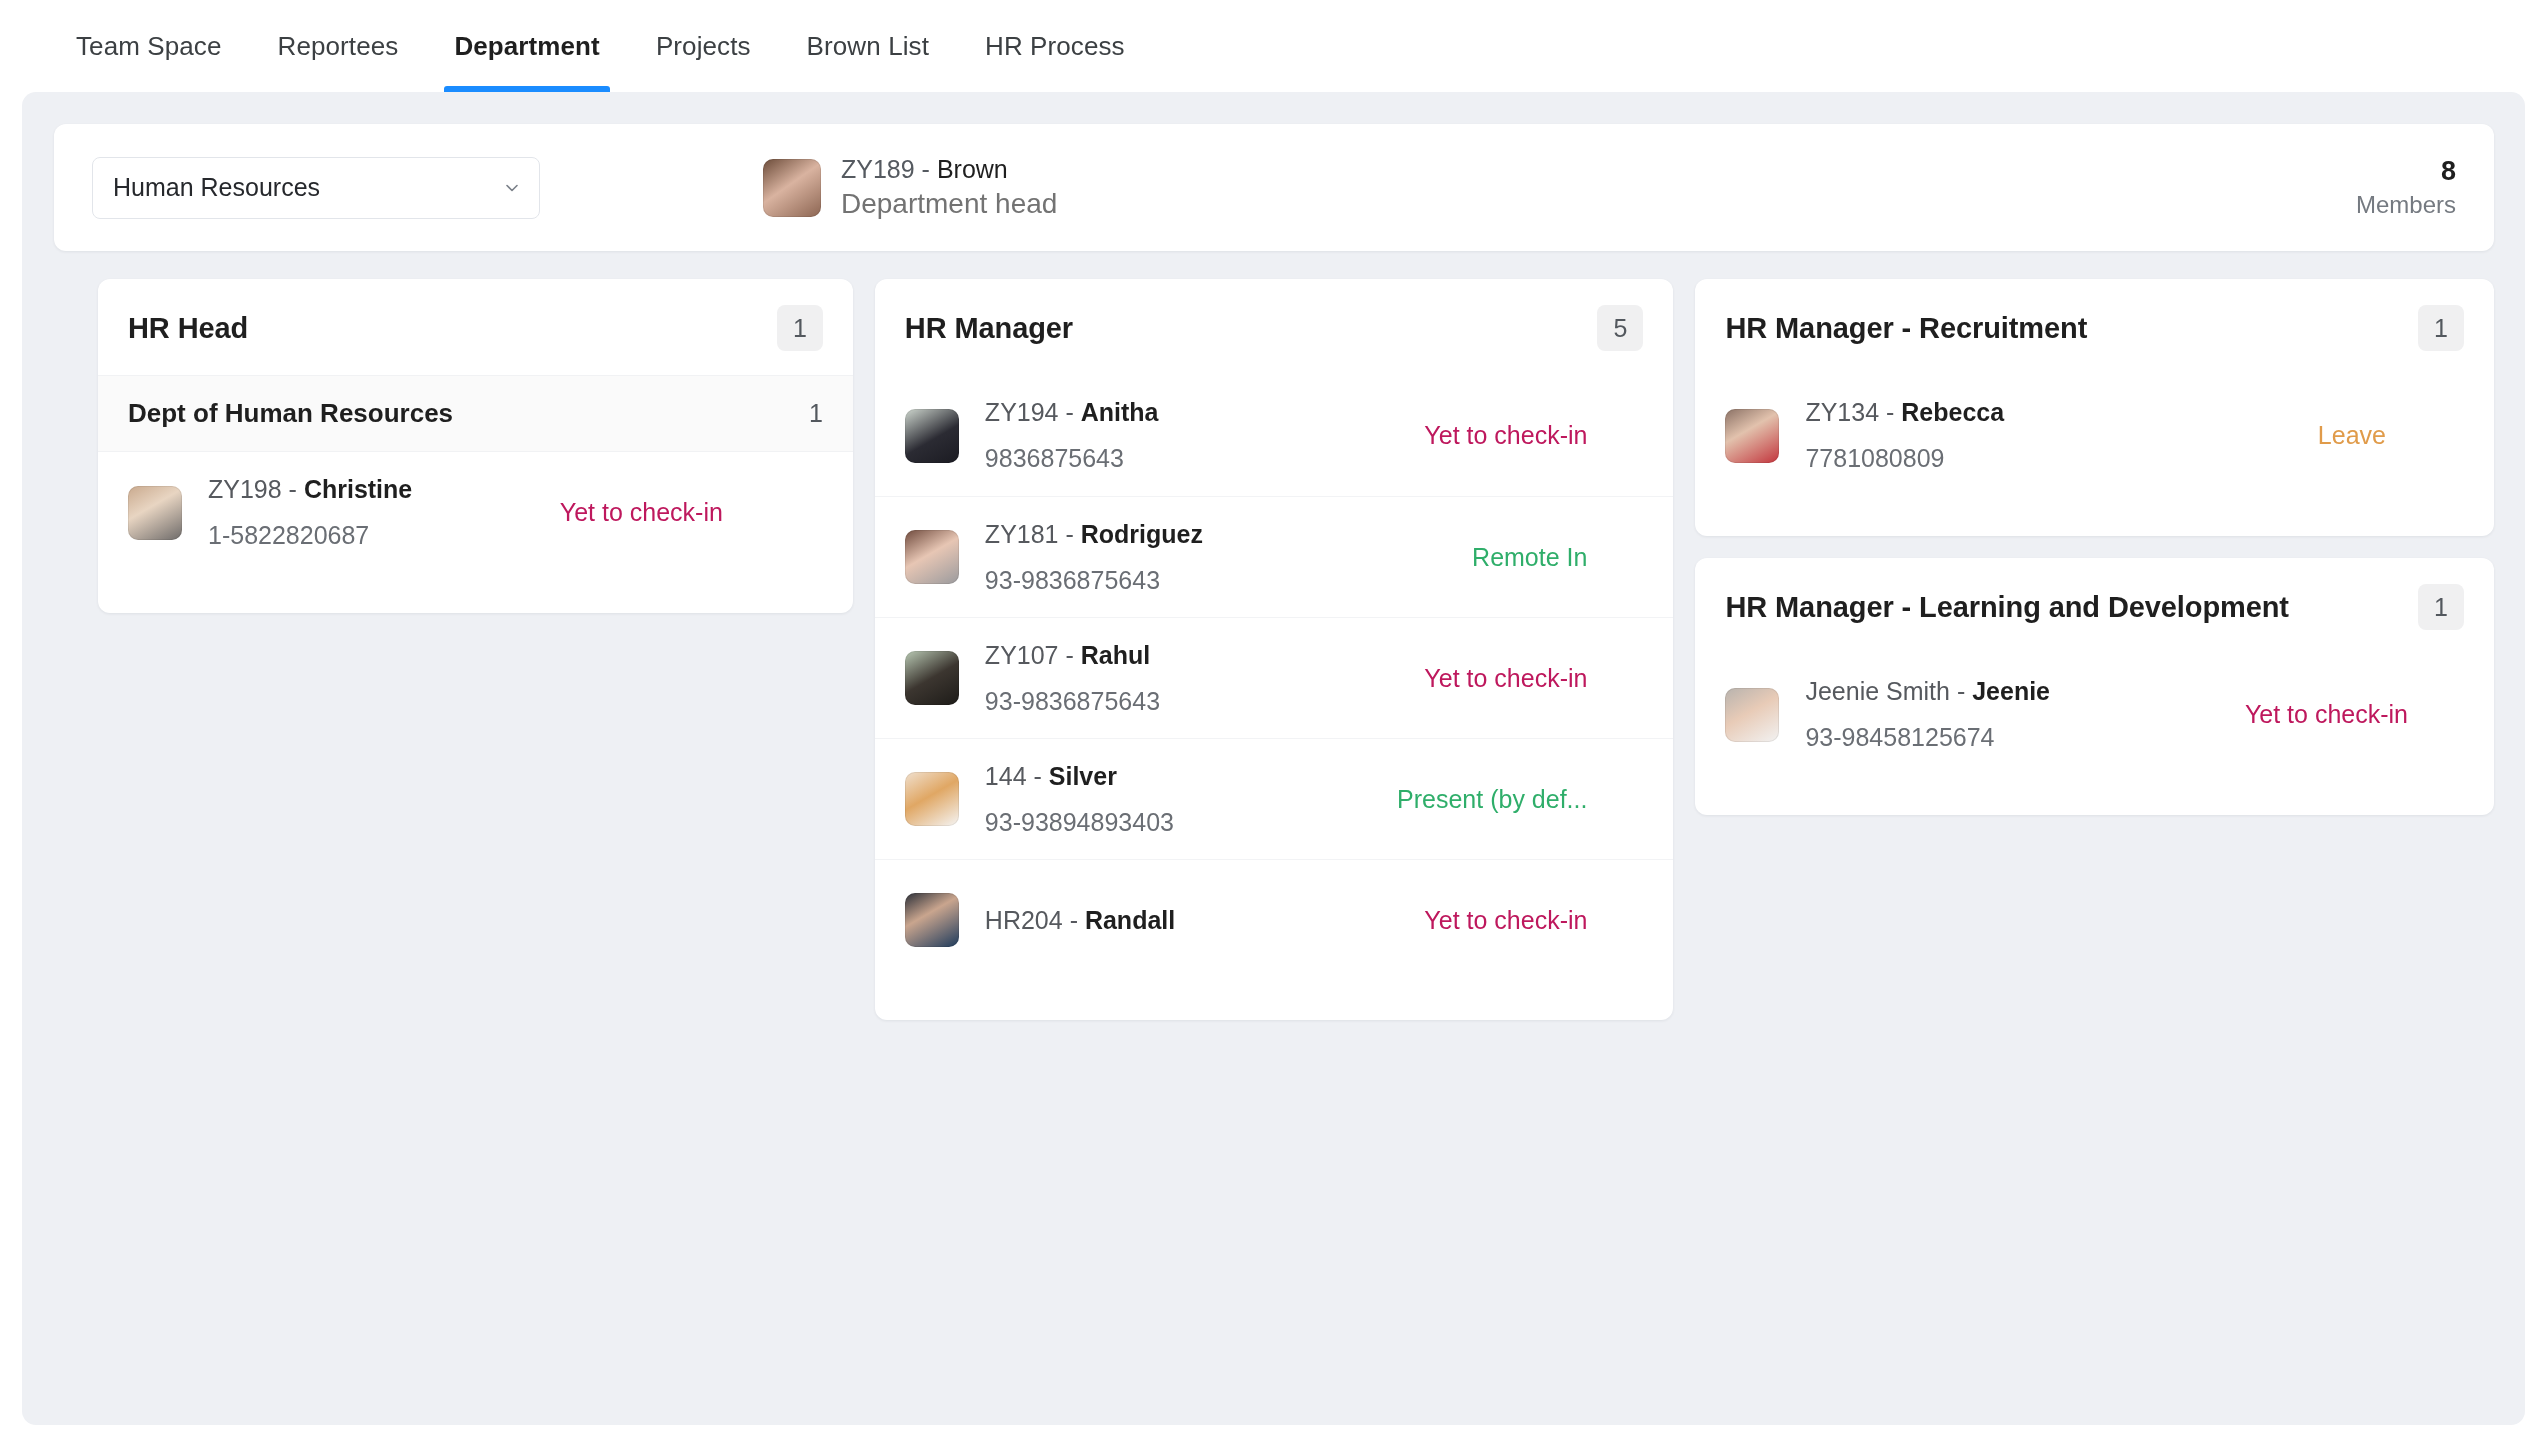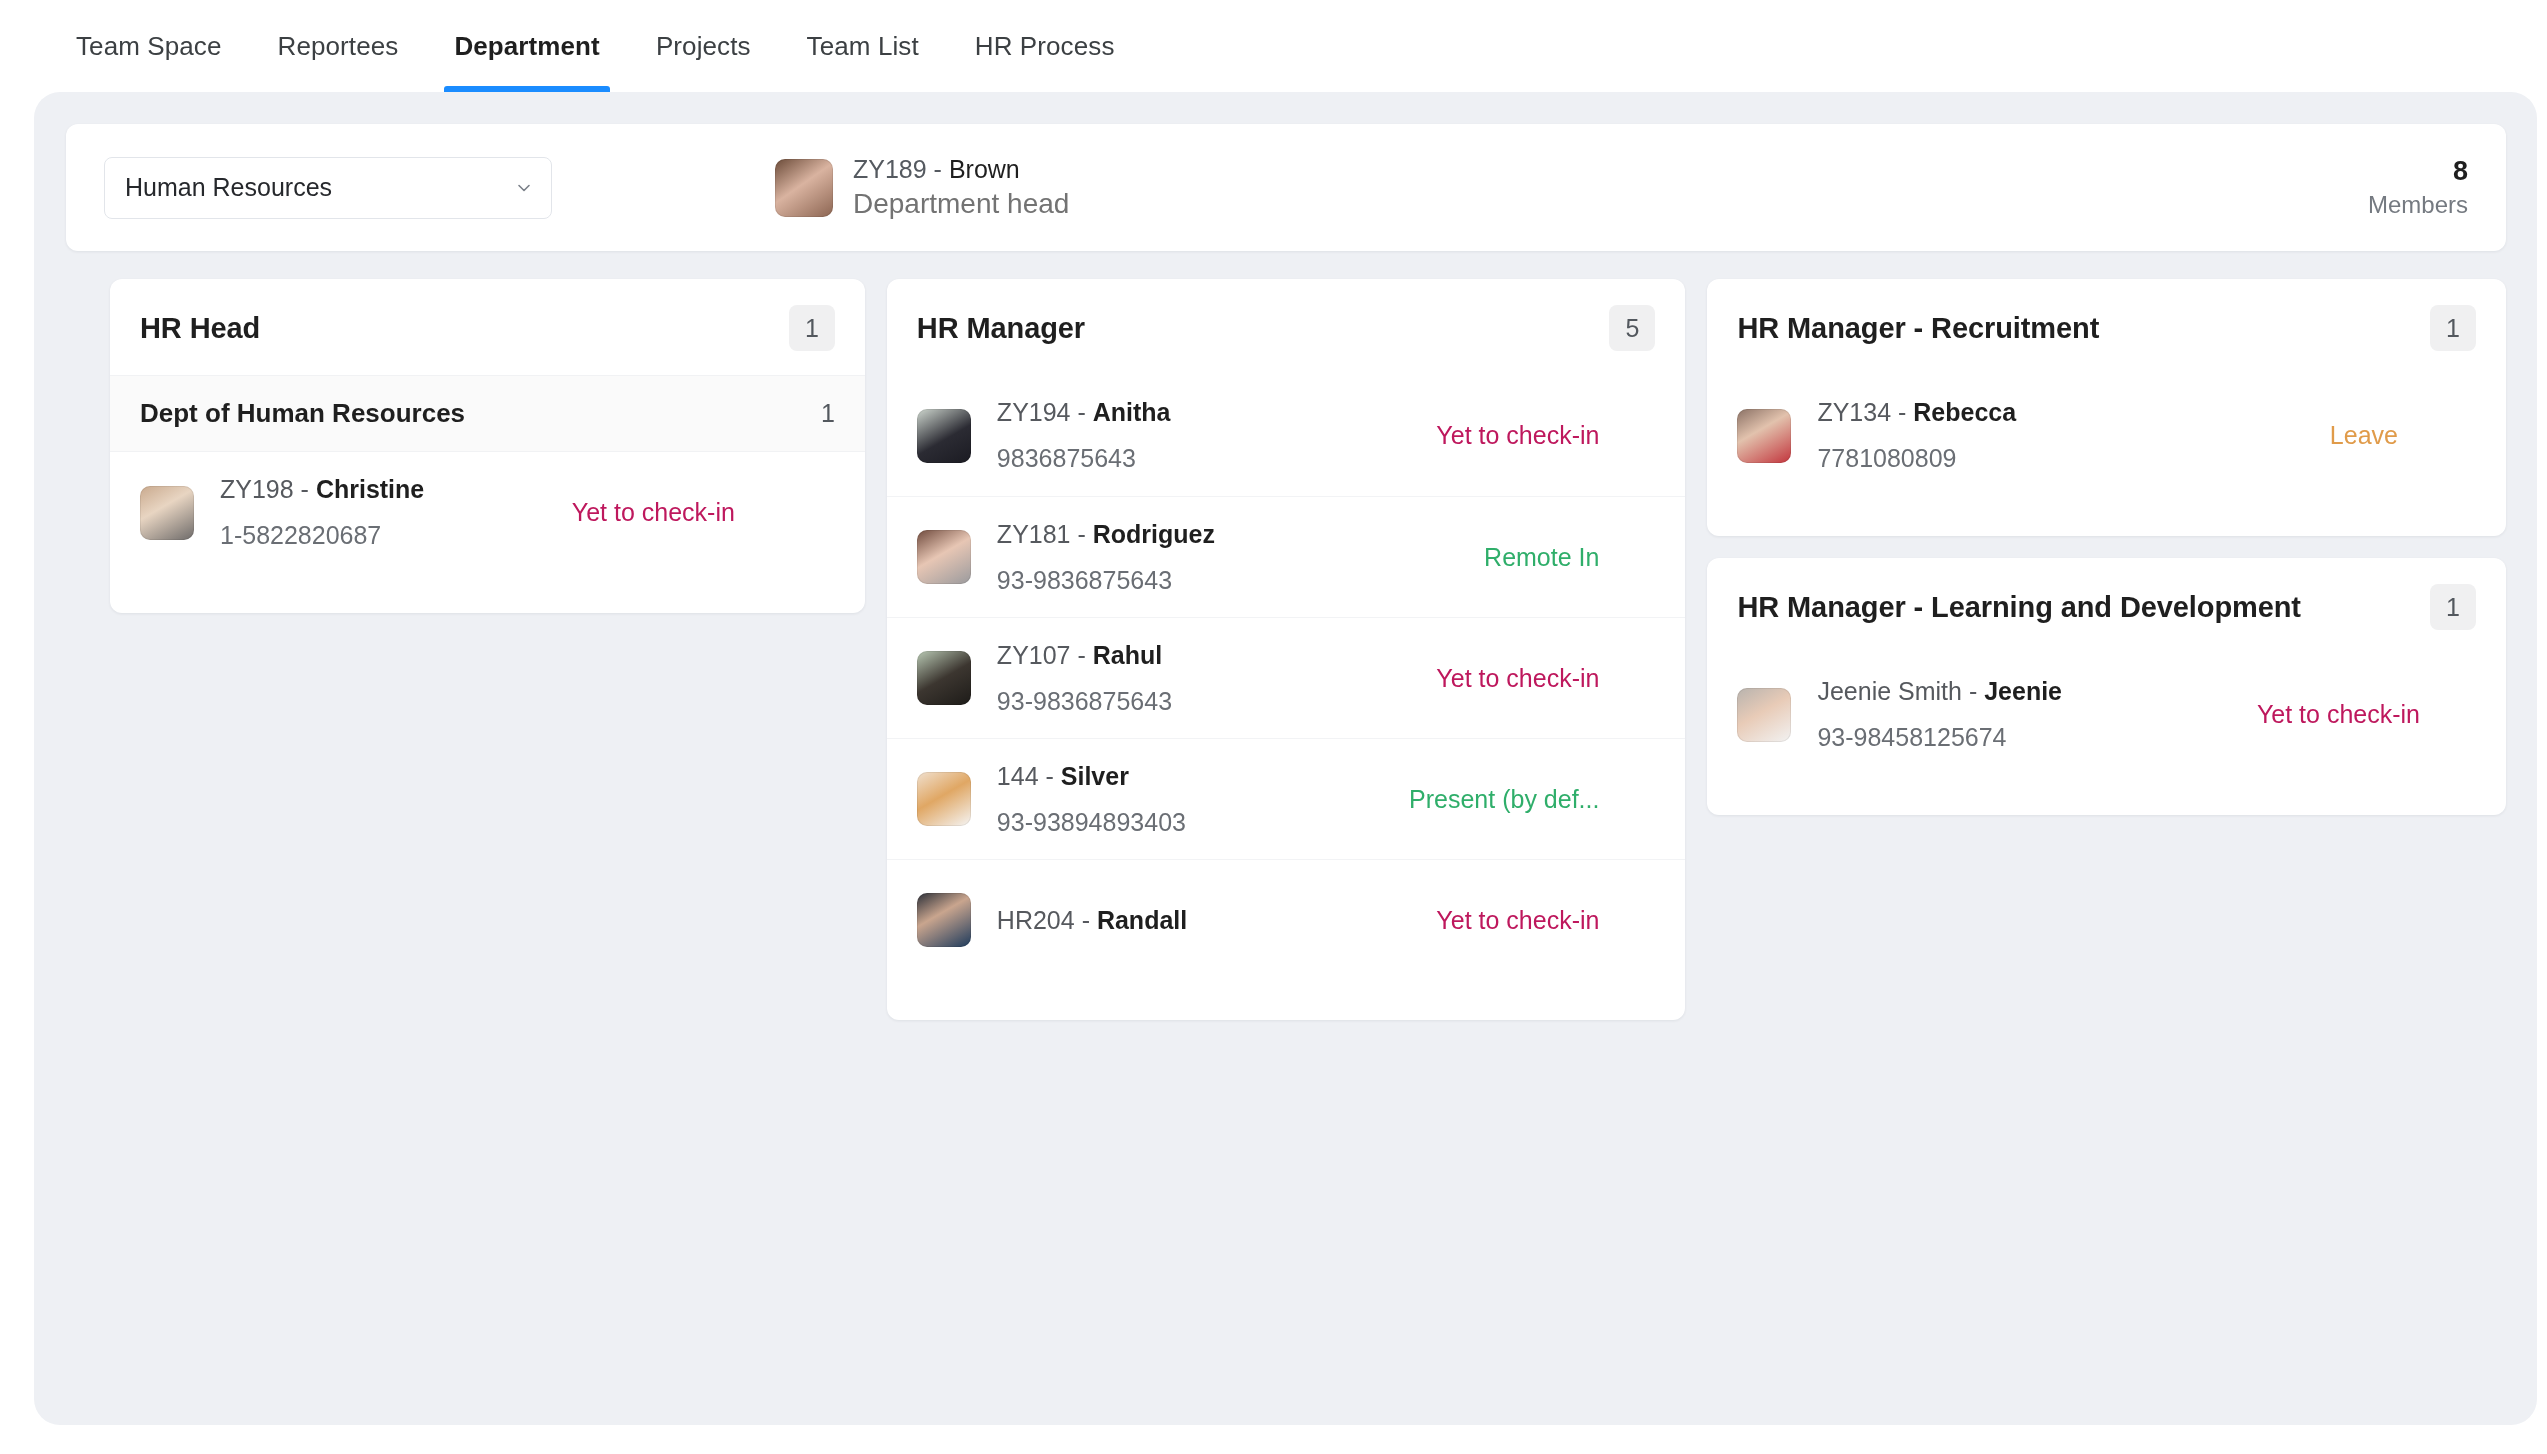--- a/index.html
+++ b/index.html
@@ -54,26 +54,26 @@
     left: 18px; right: 18px;
     bottom: 0;
     height: 6px;
     background: #1a8cff;
     border-radius: 3px 3px 0 0;
   }
 
   
   .content {
     position: absolute;
-    left: 34px;
+    left: 22px;
     top: 92px;
     width: 2503px;
     height: 1333px;
     background: #eef0f4;
-    border-radius: 26px;
+    border-radius: 14px;
     overflow: hidden;
   }
 
   
   .filterbar {
     position: absolute;
     left: 32px; top: 32px;
     width: 2440px;
     height: 127px;
     background: #ffffff;
@@ -250,21 +250,21 @@
     <div class="tab">
       <span>Reportees</span>
     </div>
     <div class="tab active">
       <span>Department</span>
     </div>
     <div class="tab">
       <span>Projects</span>
     </div>
     <div class="tab">
-      <span>Team List</span>
+      <span>Brown List</span>
     </div>
     <div class="tab">
       <span>HR Process</span>
     </div>
   </div>
 
   <div class="content">
 
     <div class="filterbar">
 

